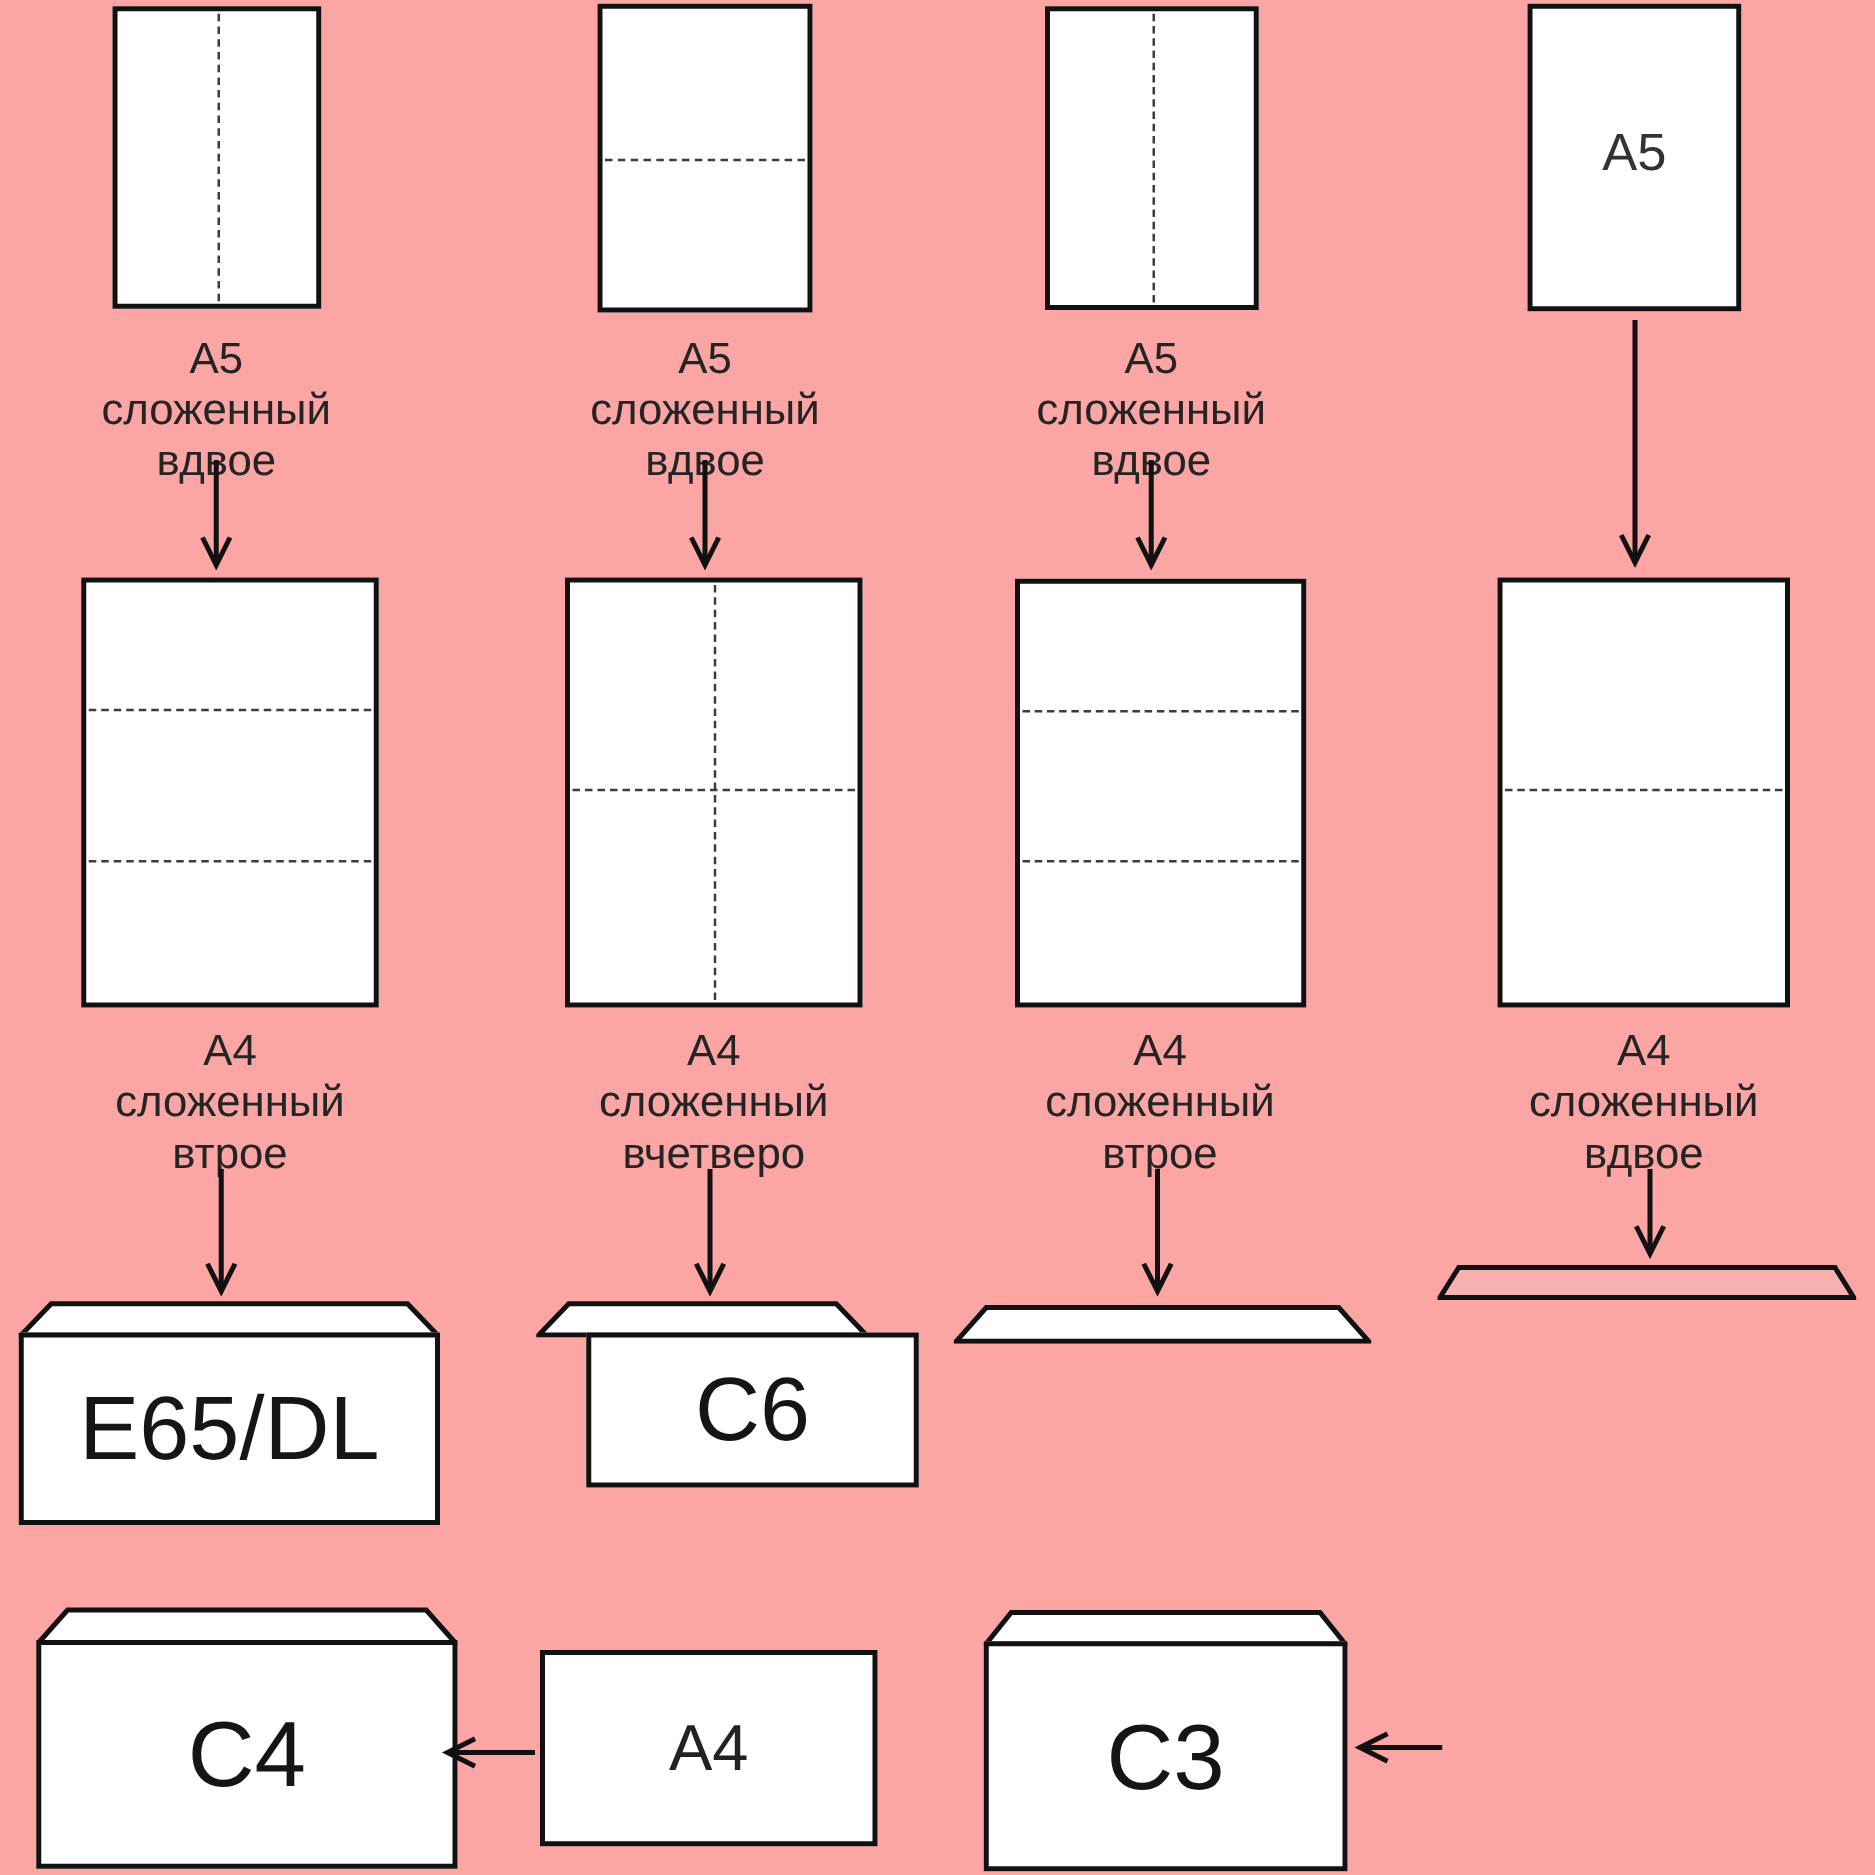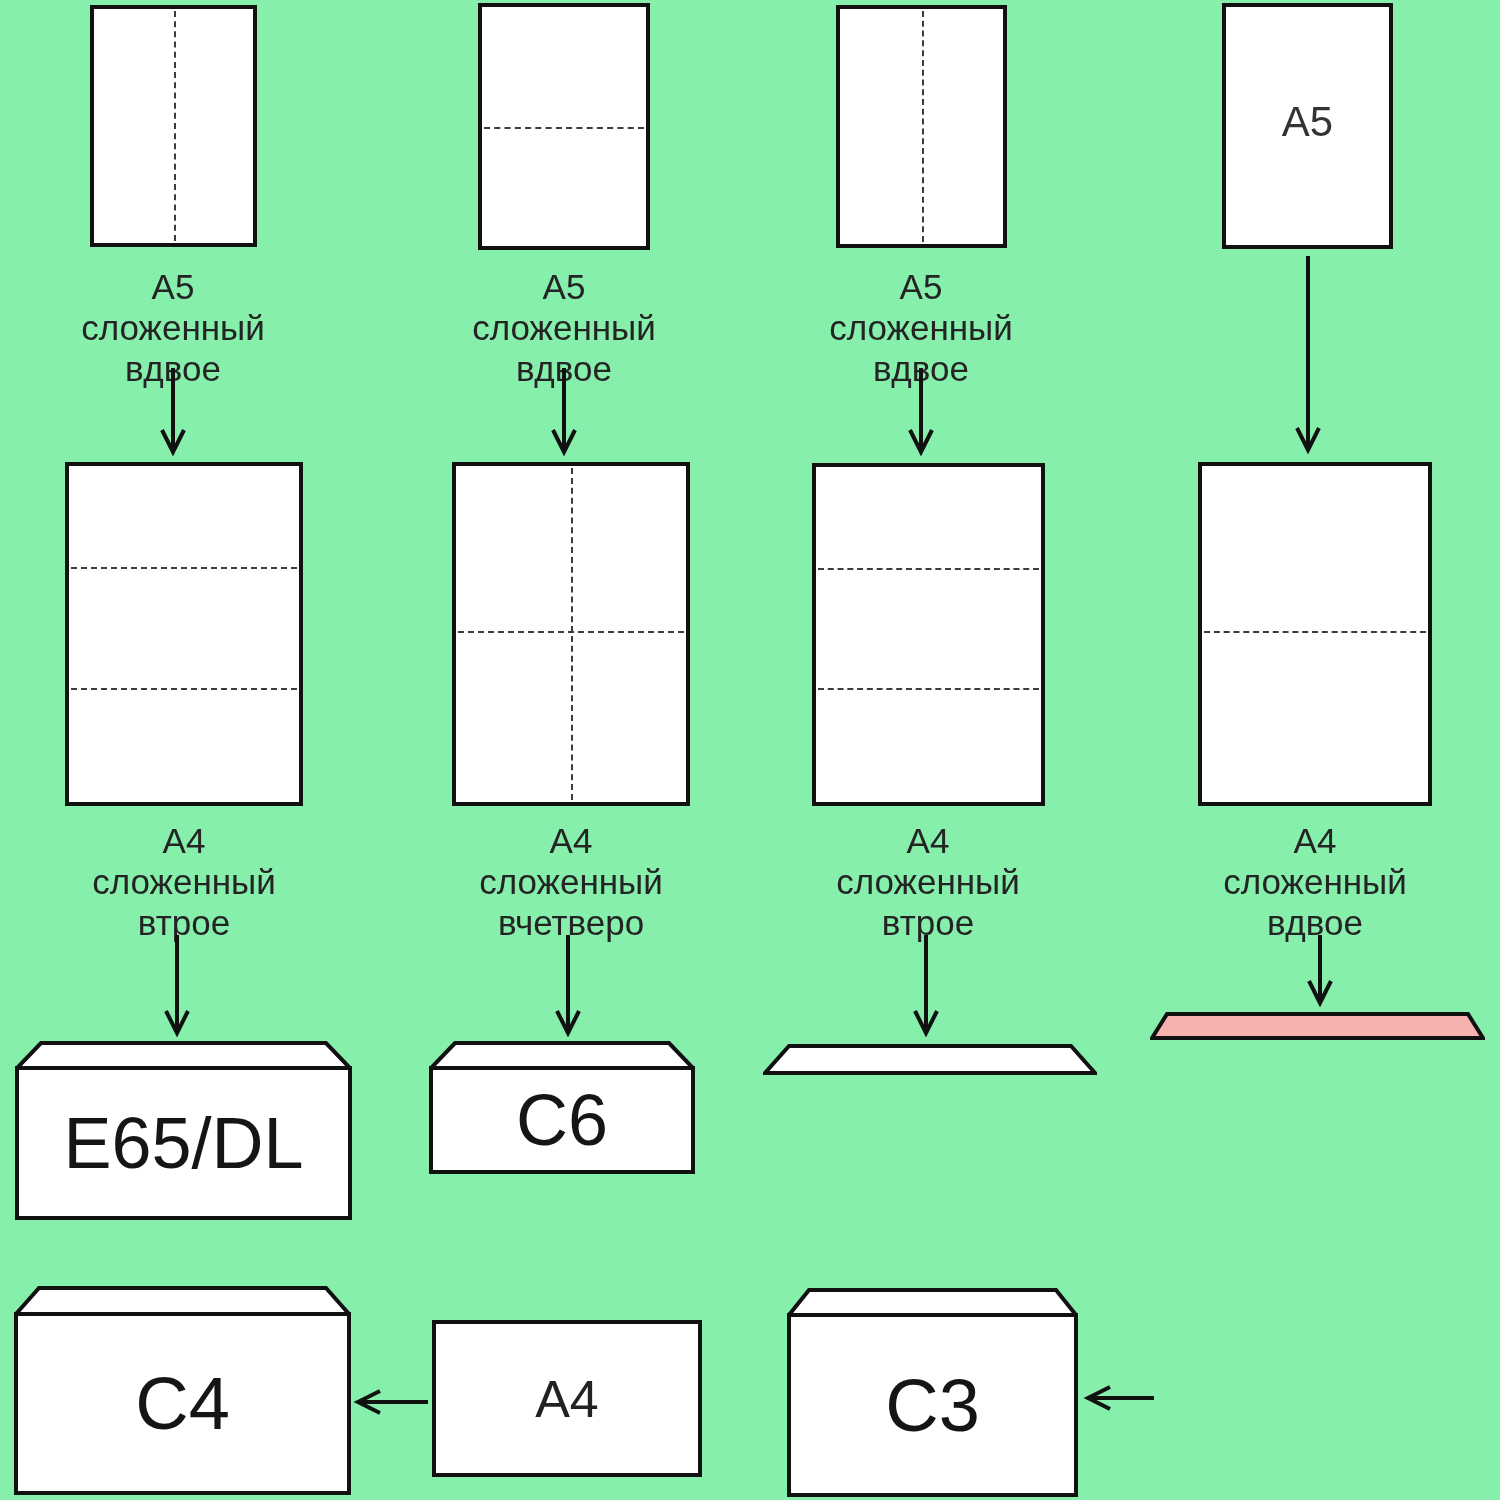--- a/index.html
+++ b/index.html
@@ -1,17 +1,17 @@
 <!DOCTYPE html>
 <html><head>
 <meta charset="utf-8">
 <style>
   html,body{margin:0;padding:0;background:#ffffff;}
   #stage{
-    position:relative;width:1500px;height:1500px;background:#86efac;overflow:hidden;
+    position:relative;width:1500px;height:1500px;background:#fca5a5;overflow:hidden;
     font-family:"Liberation Sans", sans-serif;color:#1a1a1a;
   }
   .sheet{
     position:absolute;background:#fff;border:4px solid #111;box-sizing:border-box;
   }
   .fold-h{position:absolute;left:2px;right:2px;height:0;border-top:2px dashed #3c3c3c;}
   .fold-v{position:absolute;top:2px;bottom:2px;width:0;border-left:2px dashed #3c3c3c;}
   .sheet-inner-label{
     position:absolute;left:0;right:0;top:50%;transform:translateY(-58%);
     text-align:center;font-size:42px;color:#333;
@@ -137,38 +137,38 @@
     </svg>
     <div class="env-body" style="top:26px;width:337px;height:154px;">
       <span class="env-label">E65/DL</span>
     </div>
   </div>
 
   <div class="envelope" style="left:429px;top:1040px;width:266px;height:178px;">
     <svg class="flap-svg" width="266" height="30" viewBox="0 0 266 30">
       <polygon points="26,3 240,3 264,28 2,28" fill="#fff" stroke="#111" stroke-width="4"></polygon>
     </svg>
-    <div class="env-body" style="top:26px;width:266px;height:108px;">
+    <div class="env-body" style="top:26px;width:266px;height:124px;margin-left:40px;">
       <span class="env-label">C6</span>
     </div>
   </div>
 
   <div class="envelope" style="left:763px;top:1043px;width:334px;height:179px;">
     <svg class="flap-svg" width="334" height="32" viewBox="0 0 334 32">
       <polygon points="26,3 308,3 332,30 2,30" fill="#fff" stroke="#111" stroke-width="4"></polygon>
     </svg>
   </div>
 
   <div class="envelope" style="left:1150px;top:1011px;width:335px;height:215px;">
     <svg class="flap-svg" width="335" height="29" viewBox="0 0 335 29">
       <polygon points="17,3 318,3 333,27 2,27" fill="#f7b2af" stroke="#111" stroke-width="4"></polygon>
     </svg>
   </div>
 
-  <div class="envelope" style="left:14px;top:1285px;width:337px;height:210px;">
+  <div class="envelope" style="left:29px;top:1285px;width:337px;height:210px;">
     <svg class="flap-svg" width="337" height="31" viewBox="0 0 337 31">
       <polygon points="25,3 312,3 335,29 2,29" fill="#fff" stroke="#111" stroke-width="4"></polygon>
     </svg>
     <div class="env-body" style="top:27px;width:337px;height:183px;">
       <span class="env-label big">C4</span>
     </div>
   </div>
 
   <div class="paper-rect" style="left:432px;top:1320px;width:270px;height:157px;">
     <span>A4</span>

